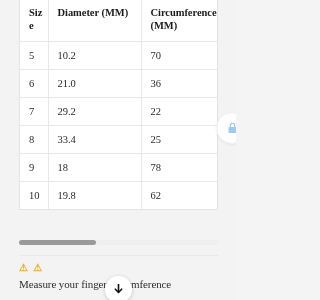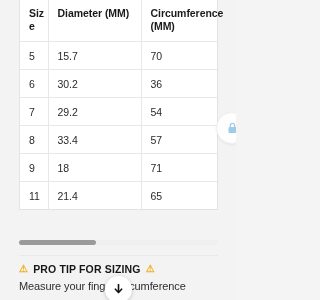--- a/index.html
+++ b/index.html
@@ -15,20 +15,21 @@
     font-family: "Liberation Sans", sans-serif;
     -webkit-font-smoothing: antialiased;
     position: relative;
   }
 
   
   #page {
     position: absolute;
     inset: 0;
     background: #f3f3f3;
+    font-family: Liberation Serif, serif;
   }
 
   
   #table-scroll {
     position: absolute;
     left: 19px;
     top: -6px;
     width: 199px;
     background: #ffffff;
     border: 1px solid #e3e3e3;
@@ -189,62 +190,61 @@
       <thead>
         <tr>
           <th>Siz e</th>
           <th>Diameter (MM)</th>
           <th>Circumference (MM)</th>
         </tr>
       </thead>
       <tbody>
         <tr>
           <td>5</td>
-          <td>15.7</td>
+          <td>10.2</td>
           <td>70</td>
         </tr>
         <tr>
           <td>6</td>
-          <td>30.2</td>
+          <td>21.0</td>
           <td>36</td>
         </tr>
         <tr>
           <td>7</td>
           <td>29.2</td>
-          <td>54</td>
+          <td>22</td>
         </tr>
         <tr>
           <td>8</td>
           <td>33.4</td>
-          <td>57</td>
+          <td>25</td>
         </tr>
         <tr>
           <td>9</td>
           <td>18</td>
-          <td>71</td>
-        </tr>
-        <tr>
-          <td>11</td>
-          <td>21.4</td>
-          <td>65</td>
+          <td>78</td>
+        </tr>
+        <tr>
+          <td>10</td>
+          <td>19.8</td>
+          <td>62</td>
         </tr>
       </tbody>
     </table>
   </div>
 
   <div id="hscroll">
     <div class="thumb"></div>
   </div>
 
   <div id="tip-divider"></div>
 
   <div id="pro-tip">
     <div class="tip-heading">
       <span class="warn">⚠</span>
-      <span>PRO TIP FOR SIZING</span>
       <span class="warn">⚠</span>
     </div>
     <div class="tip-body">Measure your finger circumference</div>
   </div>
 
   <div id="download-fab">
     <span>
       <svg width="11" height="12" viewBox="0 0 11 12" aria-hidden="true">
         <path d="M5.5 0.6 L5.5 7.4" stroke="#111" stroke-width="1.6" stroke-linecap="round" fill="none"></path>
         <path d="M2.4 5.2 L5.5 8.5 L8.6 5.2" stroke="#111" stroke-width="1.6" stroke-linecap="round" stroke-linejoin="round" fill="none"></path>

